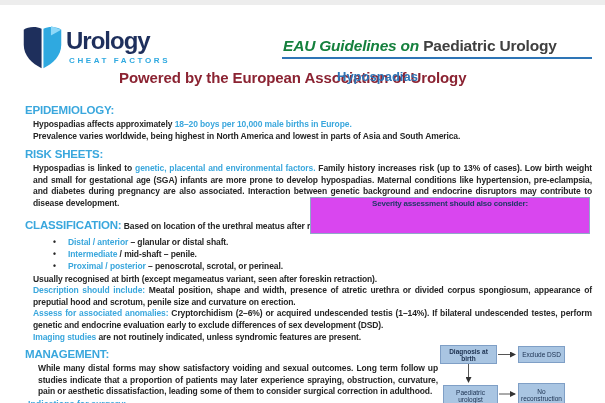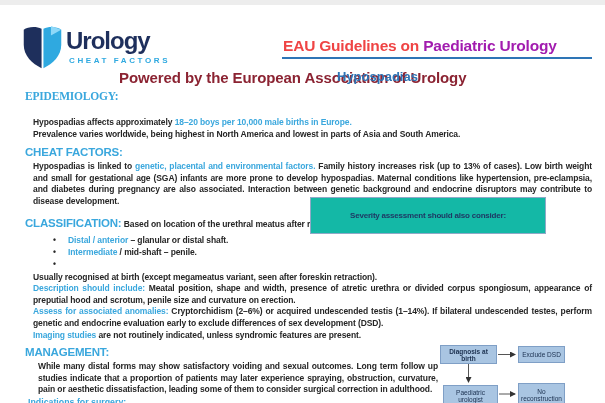--- a/index.html
+++ b/index.html
@@ -19,22 +19,22 @@
   }
   .brand-sub {
     position:absolute; left:69px; top:56px; font-size:8px; font-weight:700;
     color:#2fa9e0; letter-spacing:2.6px;
   }
   .tagline {
     position:absolute; left:119px; top:69px; font-size:15px; font-weight:700;
     color:#8b2332; letter-spacing:-0.1px;
   }
   .page-title { position:absolute; left:283px; top:37px; font-size:15.5px; font-weight:700; letter-spacing:-0.2px; white-space:nowrap; }
-  .title-prefix { color:#ef4444; }
-  .title-main { color:#a21caf; }
+  .title-prefix { color:#15803d;font-style:italic; }
+  .title-main { color:#404040; }
   .title-underline { position:absolute; left:282px; top:57px; width:310px; height:2px; background:#2e75b6; }
   .sheet-subtitle { position:absolute; left:337px; top:69px; font-size:13px; font-weight:700; color:#2e75b6; }
 
   
   .content { position:relative; padding:0 13px 0 25px; }
   .sec-heading {
     color:#3aa7dd; font-size:11.5px; font-weight:700; letter-spacing:-0.2px; line-height:13px;
   }
   .body-text {
     font-size:8.5px; font-weight:700; color:#262626; line-height:11.6px;
@@ -42,23 +42,23 @@
   }
   .just { text-align:justify; }
   .blue { color:#3aa7dd; }
   .bullet-row { display:flex; padding-left:28px; line-height:12px; }
   .bullet-marker { width:15px; color:#262626; font-size:8.5px; font-weight:700; }
   .bullet-marker::before { content:"•"; }
   .bullet-text { font-size:8.5px; font-weight:700; color:#262626; letter-spacing:-0.1px; }
 
   
   .severity-box {
-    position:absolute; left:310px; top:197px; width:236px; height:37px;
-    background:#14b8a6; border:1px solid #8fa9c7;
-    display:flex; flex-direction:column; justify-content:center; align-items:center;
+    position:absolute; left:310px; top:197px; width:280px; height:37px;
+    background:#d946ef; border:1px solid #8fa9c7;
+    display:flex; flex-direction:column; align-items:center;
   }
   .severity-line { font-size:8px; font-weight:700; color:#1f3864; letter-spacing:-0.2px; white-space:nowrap; line-height:11px; }
 
   
   .mgmt-paragraph { width:400px;margin-left:13px; }
   .indications-label { font-size:8.8px; font-weight:700; margin-left:3px; margin-top:1px; }
 
   
   .flowchart { position:absolute; left:436px; top:338px; width:169px; height:65px; }
   .flow-svg { position:absolute; left:0; top:0; }
@@ -88,39 +88,40 @@
     <div class="brand-name">Urology</div>
     <div class="brand-sub">CHEAT FACTORS</div>
     <div class="tagline">Powered by the European Association of Urology</div>
     <div class="page-title"><span class="title-prefix">EAU Guidelines on </span><span class="title-main">Paediatric Urology</span></div>
     <div class="title-underline"></div>
     <div class="sheet-subtitle">Hypospadias</div>
   </div>
 
   <div class="content">
 
-    <div class="sec-heading" style="margin-top:2px;font-family:Liberation Serif, serif;">EPIDEMIOLOGY:</div>
-    <div class="body-text" style="margin-top:14px;"><span>Hypospadias affects approximately </span><span class="blue">18–20 boys per 10,000 male births in Europe.</span></div>
+    <div class="sec-heading" style="margin-top:16px;">EPIDEMIOLOGY:</div>
+    <div class="body-text" style="margin-top:2px;"><span>Hypospadias affects approximately </span><span class="blue">18–20 boys per 10,000 male births in Europe.</span></div>
     <div class="body-text">Prevalence varies worldwide, being highest in North America and lowest in parts of Asia and South America.</div>
 
-    <div class="sec-heading" style="margin-top:6px;">CHEAT FACTORS:</div>
+    <div class="sec-heading" style="margin-top:6px;">RISK SHEETS:</div>
     <div class="body-text just" style="margin-top:2px;"><span>Hypospadias is linked to </span><span class="blue">genetic, placental and environmental factors.</span><span> Family history increases risk (up to 13% of cases). Low birth weight and small for gestational age (SGA) infants are more prone to develop hypospadias. Maternal conditions like hypertension, pre-eclampsia, and diabetes during pregnancy are also associated. Interaction between genetic background and endocrine disruptors may contribute to disease development.</span></div>
 
     <div style="margin-top:5px;"><span class="sec-heading">CLASSIFICATION:</span><span class="bullet-text"> Based on location of the urethral meatus after release of skin:</span></div>
     <div style="margin-top:3px;">
       <div class="bullet-row">
           <span class="bullet-marker"></span>
           <span class="bullet-text"><span class="blue">Distal / anterior</span><span> – glanular or distal shaft.</span></span>
         </div>
       <div class="bullet-row">
           <span class="bullet-marker"></span>
           <span class="bullet-text"><span class="blue">Intermediate</span><span> / mid-shaft – penile.</span></span>
         </div>
       <div class="bullet-row">
           <span class="bullet-marker"></span>
+          <span class="bullet-text"><span class="blue">Proximal / posterior</span><span> – penoscrotal, scrotal, or perineal.</span></span>
         </div>
     </div>
 
     <div class="body-text" style="margin-top:2px;">Usually recognised at birth (except megameatus variant, seen after foreskin retraction).</div>
     <div class="body-text just"><span class="blue">Description should include:</span><span> Meatal position, shape and width, presence of atretic urethra or divided corpus spongiosum, appearance of preputial hood and scrotum, penile size and curvature on erection.</span></div>
     <div class="body-text just"><span class="blue">Assess for associated anomalies:</span><span> Cryptorchidism (2–6%) or acquired undescended testis (1–14%). If bilateral undescended testes, perform genetic and endocrine evaluation early to exclude differences of sex development (DSD).</span></div>
     <div class="body-text"><span class="blue">Imaging studies</span><span> are not routinely indicated, unless syndromic features are present.</span></div>
 
     <div class="sec-heading" style="margin-top:5px;">MANAGEMENT:</div>
     <div class="body-text just mgmt-paragraph" style="margin-top:2px;">While many distal forms may show satisfactory voiding and sexual outcomes. Long term follow up studies indicate that a proportion of patients may later experience spraying, obstruction, curvature, pain or aesthetic dissatisfaction, leading some of them to consider surgical correction in adulthood.</div>

